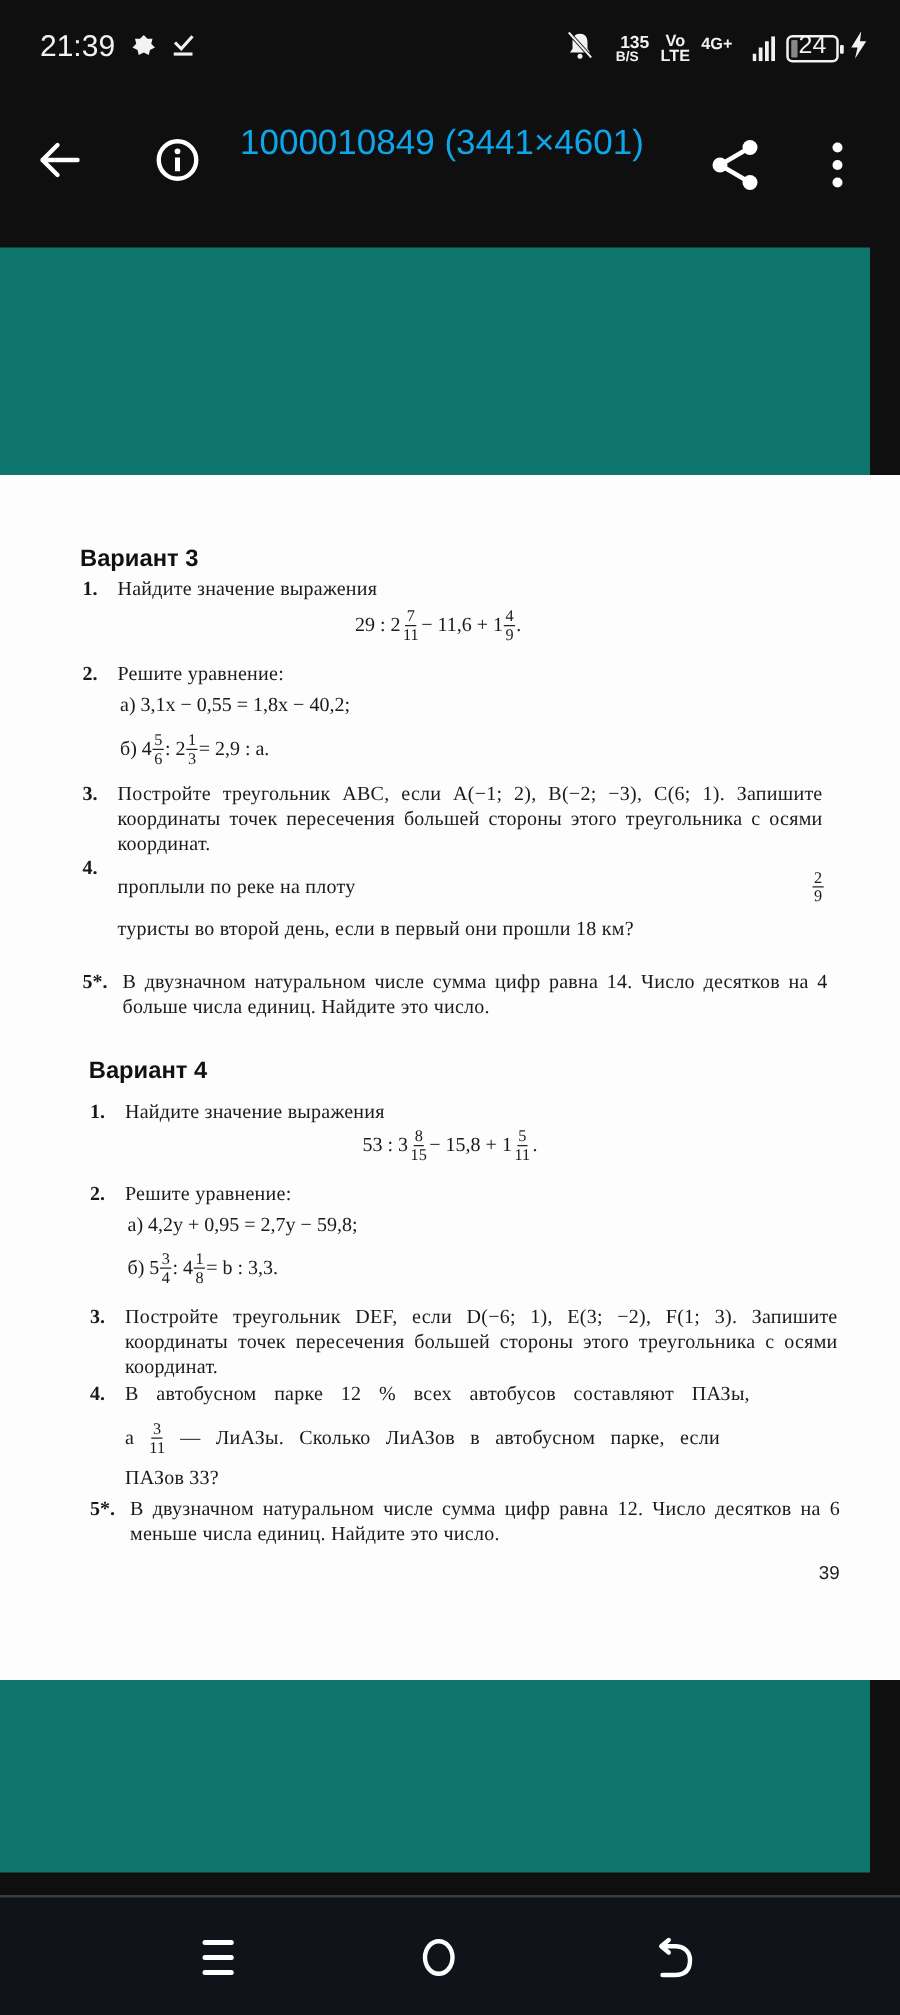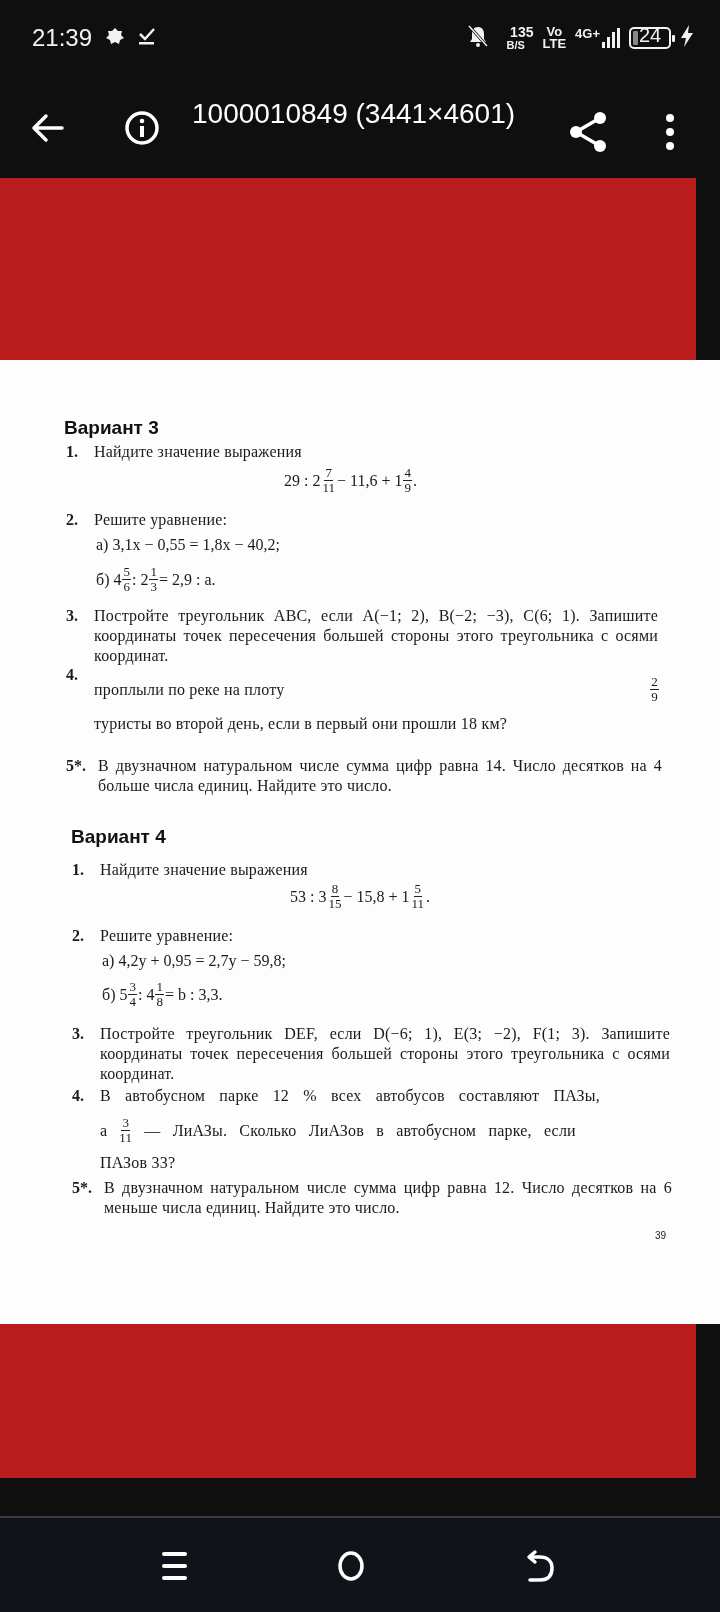--- a/index.html
+++ b/index.html
@@ -13,38 +13,38 @@
   .sb-right { position: absolute; right: 26px; top: 24px; display: flex; align-items: center; gap: 9px; color: #f2f2f2; }
   .sb-stack { display: flex; flex-direction: column; align-items: center; font-size: 11px; line-height: 12px; font-weight: bold; }
   .battery { width: 42px; height: 22px; border: 2px solid #f2f2f2; border-radius: 5px; position: relative; font-size: 20px; display: flex; align-items: flex-end; justify-content: center; }
   .battery .fill { position: absolute; left: 2px; top: 2px; width: 5px; bottom: 2px; background: #888; border-radius: 1px; }
   .battery .nub { position: absolute; right: -6px; top: 6px; width: 3px; height: 7px; background: #f2f2f2; border-radius: 1px; }
 
   
   .app-bar { position: absolute; left: 0; top: 80px; width: 720px; height: 110px; }
   .back-btn { position: absolute; left: 28px; top: 28px; width: 40px; height: 40px; }
   .info-btn { position: absolute; left: 122px; top: 28px; width: 40px; height: 40px; }
-  .title { position: absolute; left: 192px; top: 18px; font-size: 28px; color: #ffffff; white-space: nowrap; }
+  .title { position: absolute; left: 192px; top: 18px; font-size: 28px; color: #0ea5e9; white-space: nowrap; }
   .subtitle { position: absolute; left: 192px; top: 66px; font-size: 21px; color: #f0f0f0; width: 350px; overflow: hidden; white-space: nowrap; }
   .share-btn { position: absolute; left: 568px; top: 30px; width: 40px; height: 44px; }
   .more-btn { position: absolute; left: 660px; top: 32px; width: 20px; height: 40px; }
 
   
-  .viewer { position: absolute; left: 0; top: 178px; width: 696px; height: 1300px; background: #b91c1c; }
+  .viewer { position: absolute; left: 0; top: 198px; width: 696px; height: 1300px; background: #0f766e; }
   .page { position: absolute; left: 0; top: 182px; width: 720px; height: 964px; background: #fdfdfd; color: #1a1a1a; font-family: "Liberation Serif", serif; }
   .variant-title { position: absolute; font-family: "Liberation Sans", sans-serif; font-weight: bold; font-size: 19px; color: #111; }
   .q { position: absolute; font-size: 16px; line-height: 20px; color: #1a1a1a; }
   .q .num { position: absolute; left: 0; font-weight: bold; }
   .q .body { margin-left: 28px; text-align: justify; letter-spacing: 0.2px; }
   .math { position: absolute; font-size: 16px; display: flex; align-items: center; white-space: nowrap; }
   .frac { display: inline-flex; flex-direction: column; align-items: center; vertical-align: middle; font-size: 13px; line-height: 14px; margin: 0 1px; }
   .frac .n { border-bottom: 1px solid #222; padding: 0 1px; }
   .frac .d { padding: 0 1px; }
   .inline-row { display: flex; align-items: center; white-space: nowrap; }
-  .page-number { position: absolute; font-family: "Liberation Sans", sans-serif; font-size: 10px; color: #222; }
+  .page-number { position: absolute; font-family: "Liberation Sans", sans-serif; font-size: 15px; color: #222; }
 
   
   .nav-bar { position: absolute; left: 0; top: 1516px; width: 720px; height: 96px; background: #11131a; border-top: 2px solid #3a3c42; }
   .nav-btn { position: absolute; top: 30px; width: 40px; height: 36px; }
 </style>
 </head>
 <body>
 
 <div class="status-bar">
   <span class="sb-time">21:39</span>
@@ -70,21 +70,21 @@
         </svg>
     </span>
     <span class="sb-stack">
       <span style="font-size:14px;line-height:14px;margin-left:12px;">135</span>
       <span>B/S</span>
     </span>
     <span class="sb-stack">
       <span style="font-size:13px;">Vo</span>
       <span style="font-size:13px;">LTE</span>
     </span>
-    <span class="sb-stack" style="flex-direction:row;align-items:flex-end;gap:2px;">
+    <span class="sb-stack" style="flex-direction:row;align-items:flex-end;gap:16px;">
       <span style="font-size:13px;align-self:flex-start;">4G+</span>
       <svg width="18" height="20" viewBox="0 0 18 20">
           <rect x="0" y="14" width="3" height="6" fill="#f2f2f2"></rect>
           <rect x="5" y="9" width="3" height="11" fill="#f2f2f2"></rect>
           <rect x="10" y="4" width="3" height="16" fill="#f2f2f2"></rect>
           <rect x="15" y="0" width="3" height="20" fill="#f2f2f2"></rect>
         </svg>
     </span>
     <span class="battery">
       <span class="fill"></span>

